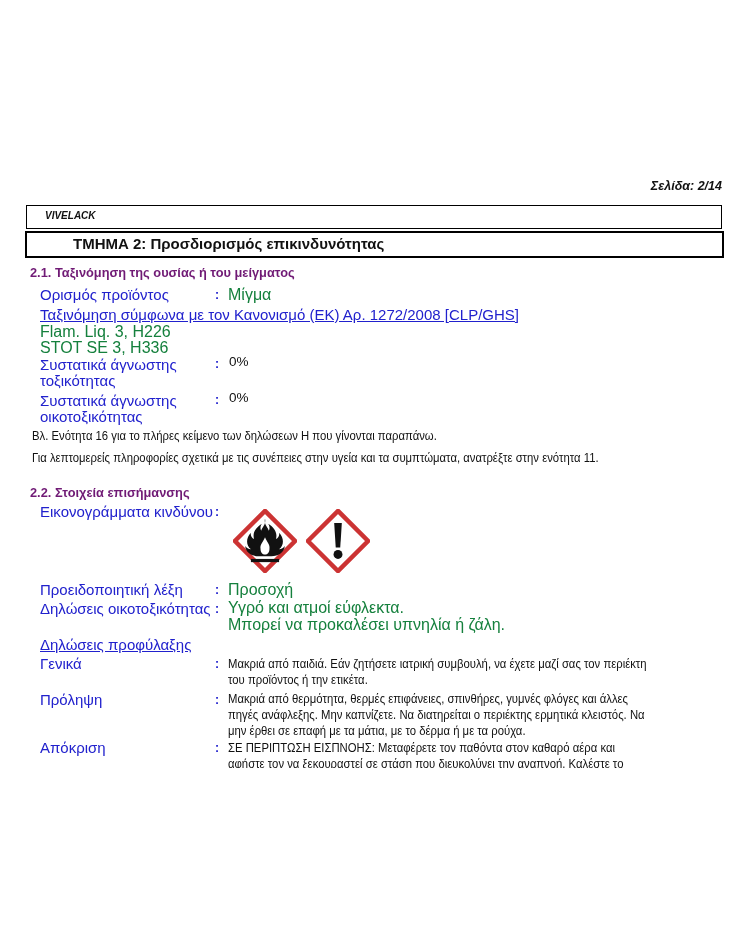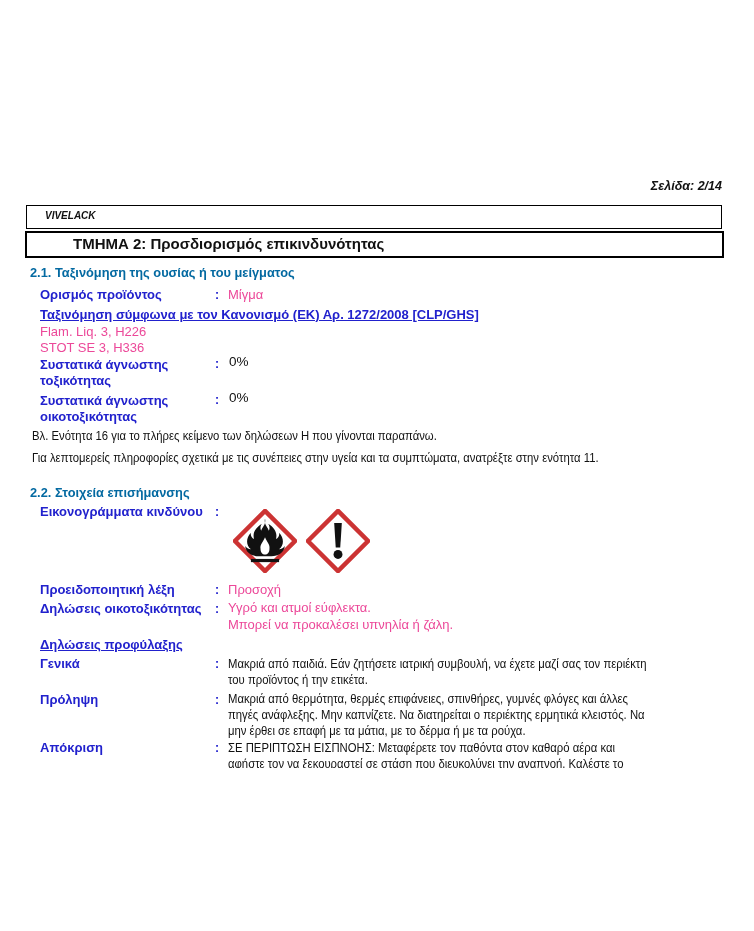--- a/index.html
+++ b/index.html
@@ -3,24 +3,24 @@
 <meta charset="utf-8">
 <style>
   html,body { margin:0; padding:0; background:#ffffff; }
   .page {
     position:relative; width:754px; height:931px; background:#ffffff;
     font-family:"Liberation Sans","DejaVu Sans",sans-serif; color:#111;
     overflow:hidden;
   }
   .abs { position:absolute; }
   .u { text-decoration:underline; }
-  .heading { font-size:12.8px; line-height:16px; font-weight:bold; color:#0369a1; }
-  .lbl { font-size:13px; line-height:16px; font-weight:bold; color:#2121cd; white-space:pre-line; }
+  .heading { font-size:12.8px; line-height:16px; font-weight:bold; color:#701a75; }
+  .lbl { font-size:15px; line-height:16px; font-weight:normal; color:#2121cd; white-space:pre-line; }
   .colon { position:absolute; left:215px; font-size:12.3px; font-weight:bold; color:#2121cd; line-height:16px; }
-  .val { font-size:13px; line-height:16.5px; color:#ec4899; white-space:pre-line; }
+  .val { font-size:16px; line-height:16.5px; color:#15803d; white-space:pre-line; }
   .cond { font-size:13px; line-height:16.2px; color:#111; white-space:pre-line;
           transform:scaleX(0.87); transform-origin:0 0; width:640px; }
   .pagenum { font-size:12.5px; font-weight:bold; font-style:italic; }
   .box-product {
     left:26px; top:205px; width:694px; height:22px;
     border:1px solid #000;
   }
   .box-product .txt { padding:4px 0 0 18px; font-size:10px; font-weight:bold; font-style:italic; }
   .box-section {
     left:25px; top:231px; width:695px; height:23px;

